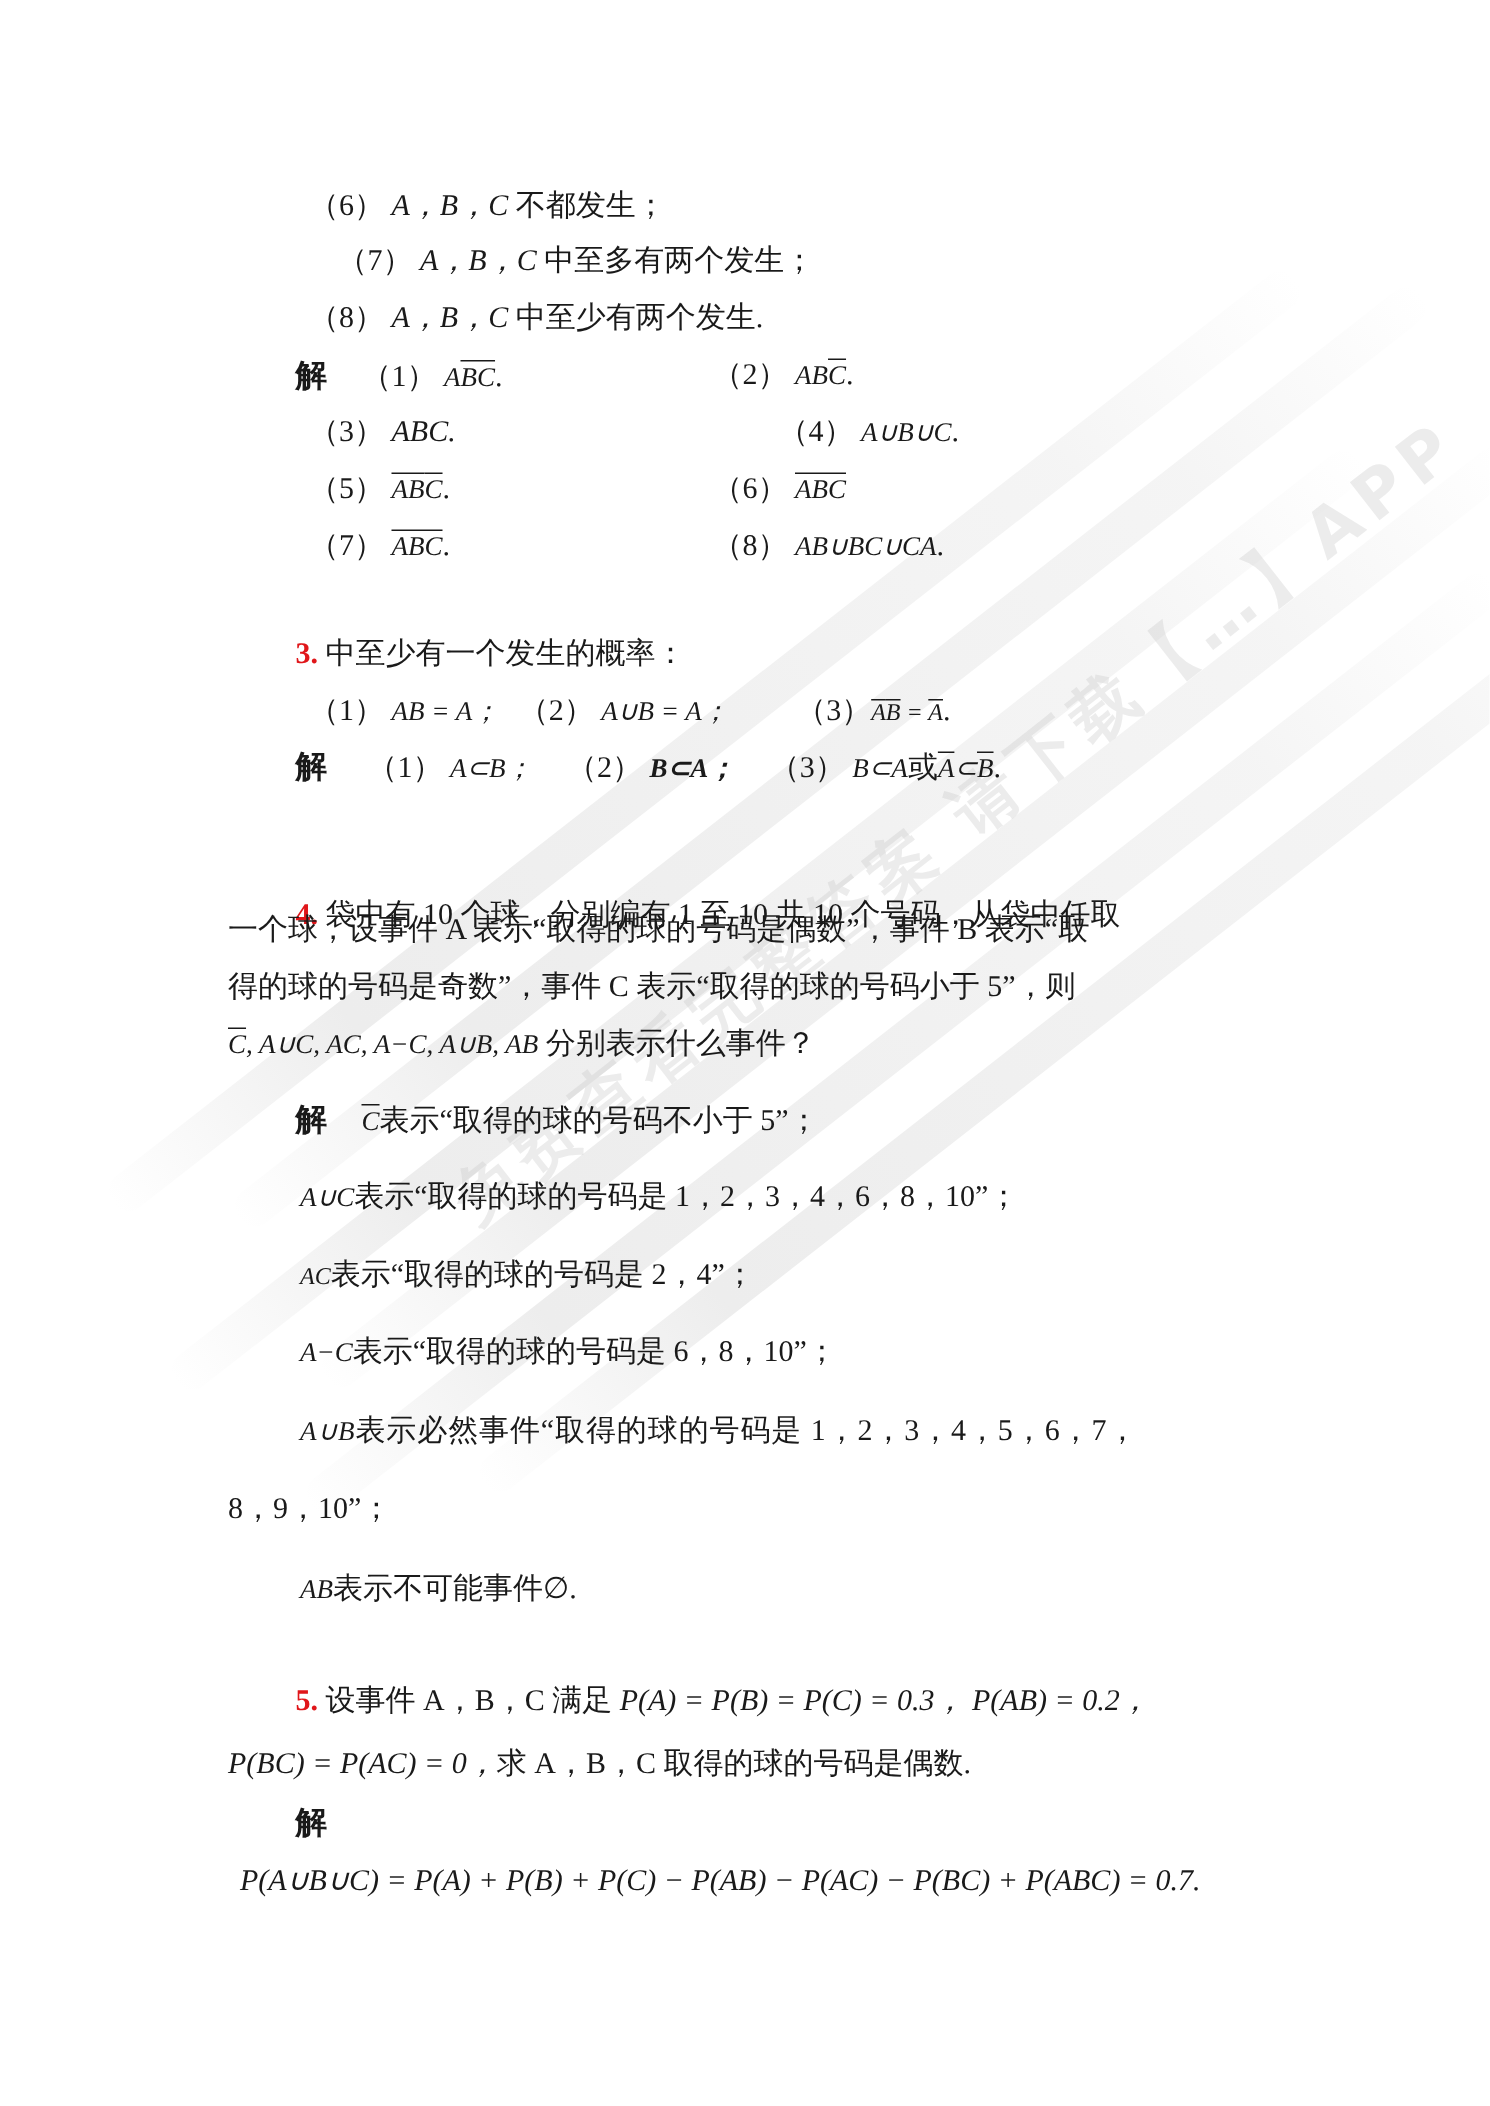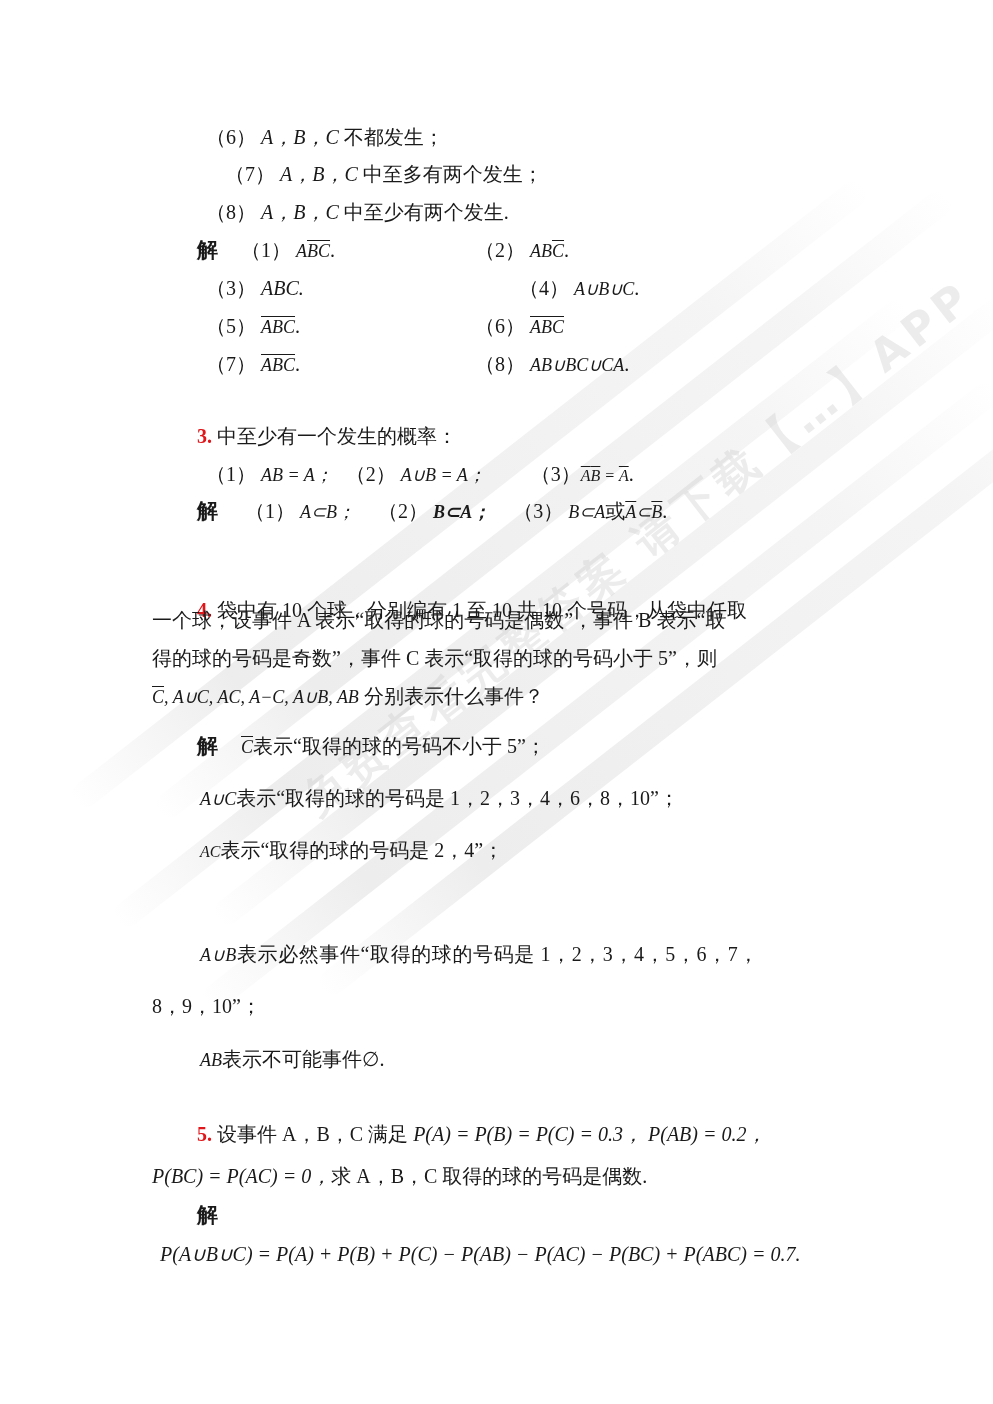--- a/index.html
+++ b/index.html
@@ -121,20 +121,23 @@
   <div class="line" style="left:197px;top:732px;">
     <span class="jie">解</span>
     <span class="m ov" style="margin-left:18px;font-size:18px;">C</span><span>表示“取得的球的号码不小于 5”；</span>
   </div>
   <div class="line" style="left:200px;top:784px;">
     <span class="m" style="font-size:18px;">A∪C</span><span>表示“取得的球的号码是 1，2，3，4，6，8，10”；</span>
   </div>
   <div class="line" style="left:200px;top:836px;">
     <span class="m" style="font-size:16px;">AC</span><span>表示“取得的球的号码是 2，4”；</span>
   </div>
+  <div class="line" style="left:200px;top:887px;">
+    <span class="m" style="font-size:18px;">A−C</span><span>表示“取得的球的号码是 6，8，10”；</span>
+  </div>
   <div class="line" style="left:200px;top:940px;letter-spacing:0.6px;">
     <span class="m" style="font-size:18px;">A∪B</span><span>表示必然事件“取得的球的号码是 1，2，3，4，5，6，7，</span>
   </div>
   <div class="line" style="left:152px;top:992px;">8，9，10”；</div>
   <div class="line" style="left:200px;top:1045px;">
     <span class="m" style="font-size:18px;">AB</span><span>表示不可能事件∅.</span>
   </div>
 
   <div class="line" style="left:197px;top:1120px;">
     <span class="num">5.</span>

